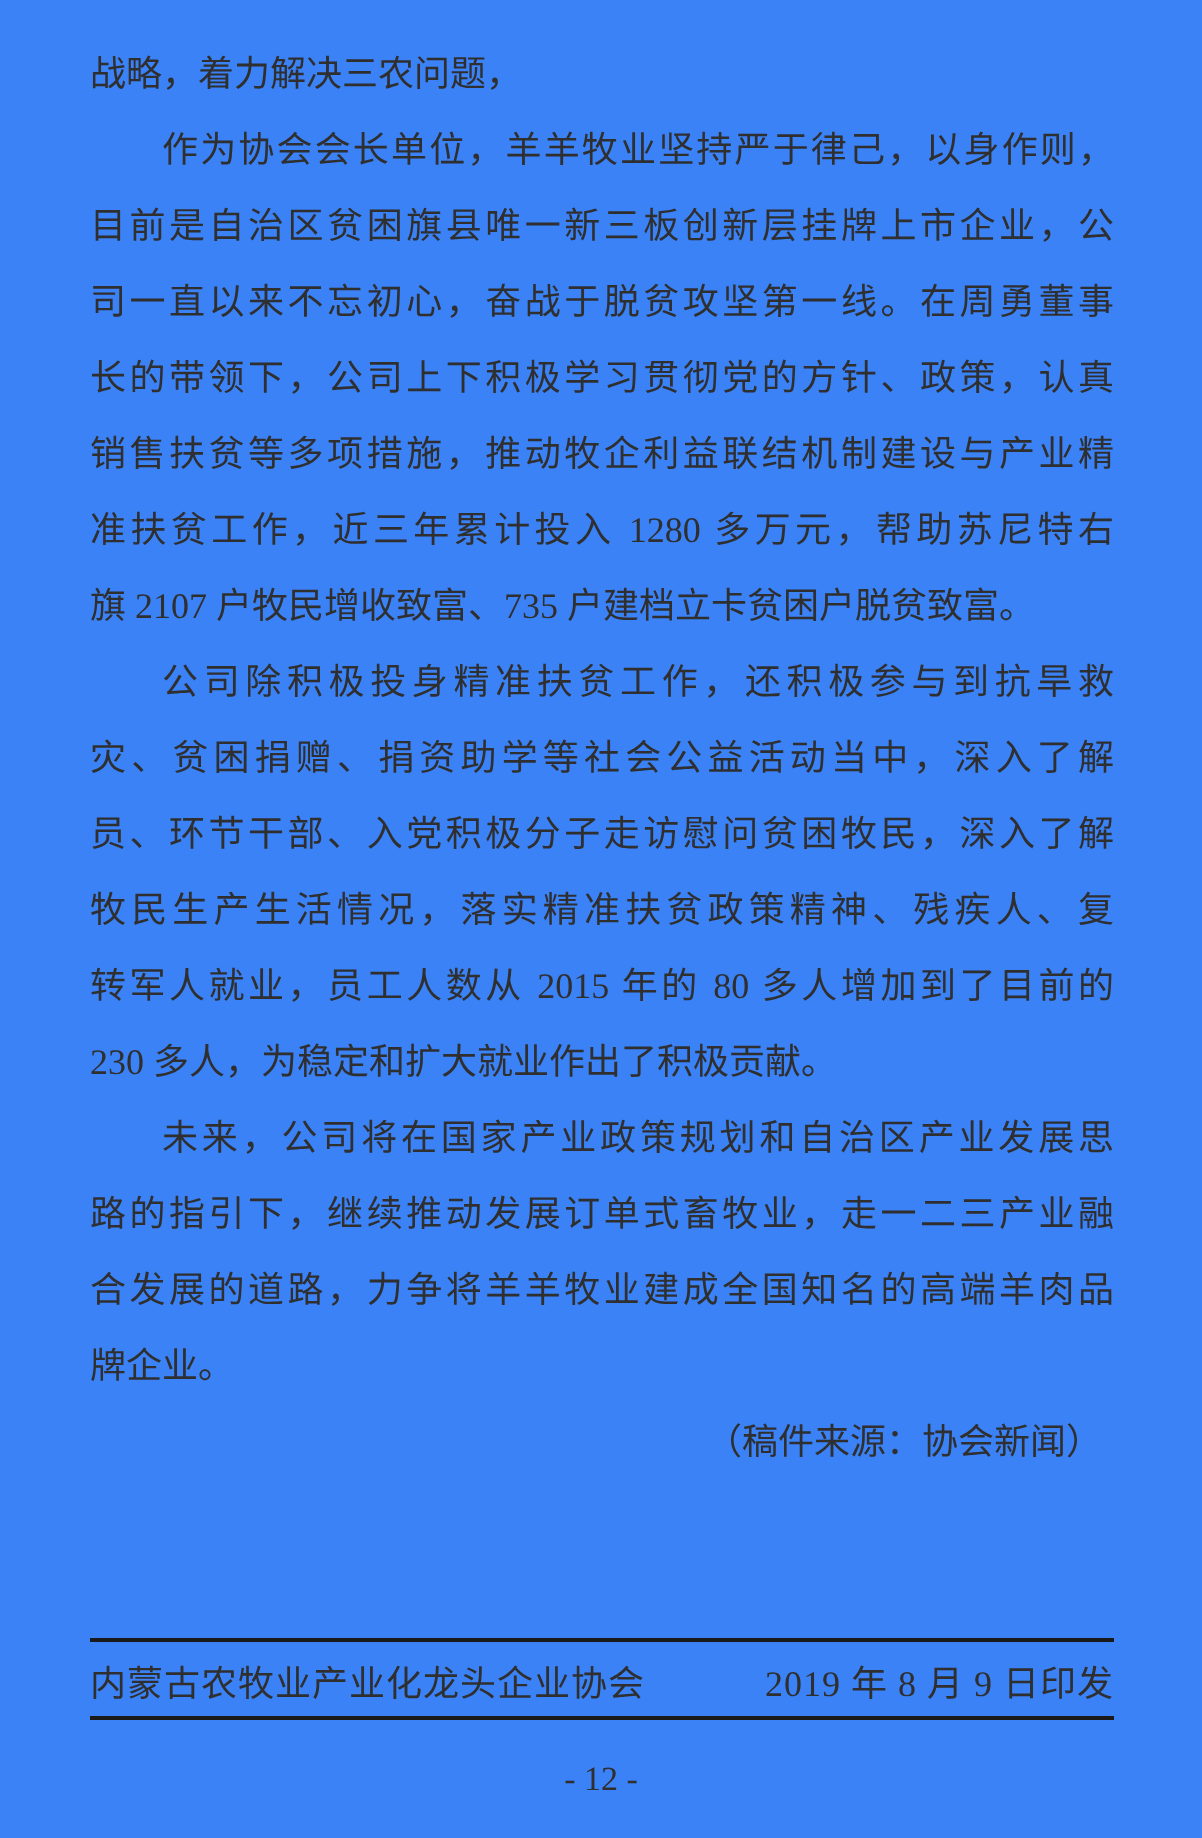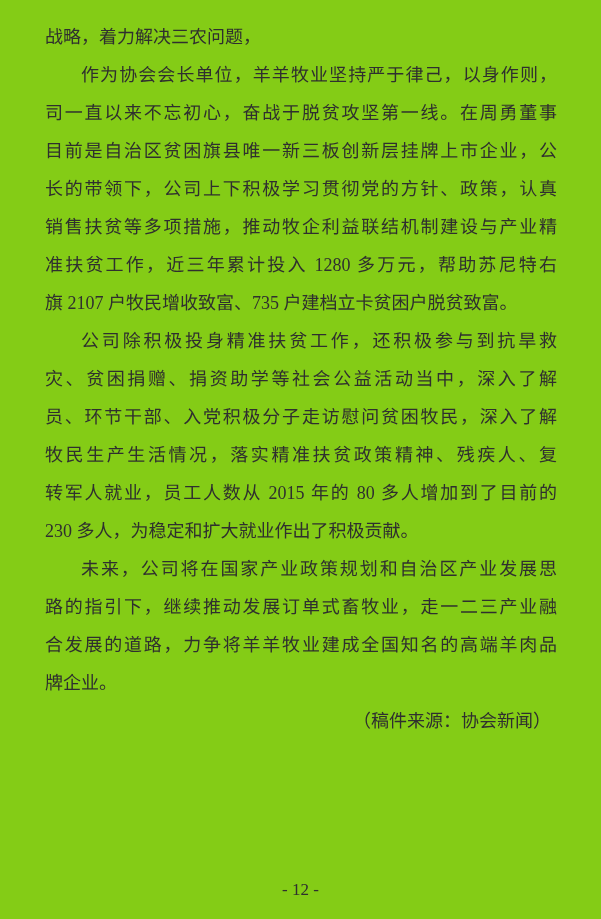--- a/index.html
+++ b/index.html
@@ -5,21 +5,21 @@
   html, body {
     margin: 0;
     padding: 0;
     background: #e8e8e8;
   }
   .page {
     position: relative;
     width: 601px;
     height: 919px;
     margin: 0 auto;
-    background: #84cc16;
+    background: #3b82f6;
     overflow: hidden;
     font-family: "Liberation Serif", "DejaVu Serif", serif;
     color: #2f2f2f;
   }
   .content {
     position: absolute;
     left: 45px;
     top: 18px;
     width: 512px;
   }
@@ -81,35 +81,43 @@
 </style>
 </head>
 <body>
 
 <div class="page">
 
   <div class="content" id="body-text">
 
   <div class="line para-end">战略，着力解决三农问题，</div>
       <div class="line indent">作为协会会长单位，羊羊牧业坚持严于律己，以身作则，</div>
+      <div class="line">目前是自治区贫困旗县唯一新三板创新层挂牌上市企业，公</div>
       <div class="line">司一直以来不忘初心，奋战于脱贫攻坚第一线。在周勇董事</div>
-      <div class="line">目前是自治区贫困旗县唯一新三板创新层挂牌上市企业，公</div>
       <div class="line">长的带领下，公司上下积极学习贯彻党的方针、政策，认真</div>
       <div class="line">销售扶贫等多项措施，推动牧企利益联结机制建设与产业精</div>
       <div class="line">准扶贫工作，近三年累计投入 1280 多万元，帮助苏尼特右</div>
       <div class="line para-end">旗 2107 户牧民增收致富、735 户建档立卡贫困户脱贫致富。</div>
       <div class="line indent">公司除积极投身精准扶贫工作，还积极参与到抗旱救</div>
       <div class="line">灾、贫困捐赠、捐资助学等社会公益活动当中，深入了解</div>
       <div class="line">员、环节干部、入党积极分子走访慰问贫困牧民，深入了解</div>
       <div class="line">牧民生产生活情况，落实精准扶贫政策精神、残疾人、复</div>
       <div class="line">转军人就业，员工人数从 2015 年的 80 多人增加到了目前的</div>
       <div class="line para-end">230 多人，为稳定和扩大就业作出了积极贡献。</div>
       <div class="line indent">未来，公司将在国家产业政策规划和自治区产业发展思</div>
       <div class="line">路的指引下，继续推动发展订单式畜牧业，走一二三产业融</div>
       <div class="line">合发展的道路，力争将羊羊牧业建成全国知名的高端羊肉品</div>
       <div class="line para-end">牌企业。</div>
       <div class="source-line">（稿件来源：协会新闻）</div>
     </div>
 
+  <div class="footer-bar">
+    <div class="footer-rule"></div>
+    <div class="footer-row">
+      <span class="footer-issuer">内蒙古农牧业产业化龙头企业协会</span>
+      <span class="footer-date">2019 年 8 月 9 日印发</span>
+    </div>
+    <div class="footer-rule"></div>
+  </div>
 
   <div class="page-number">- 12 -</div>
 
 </div>
 
 </body></html>

